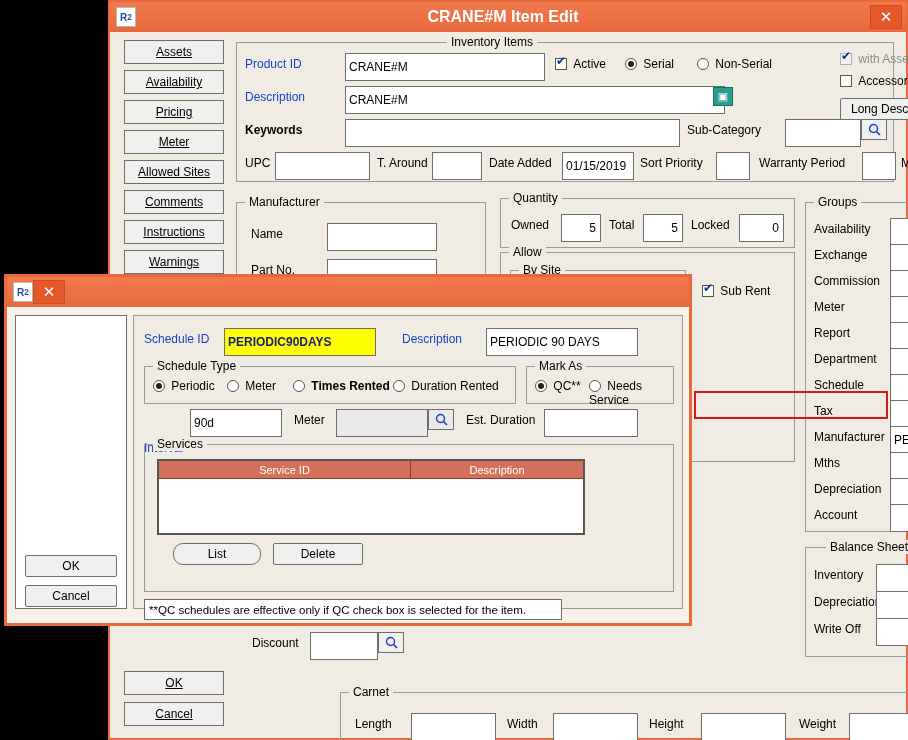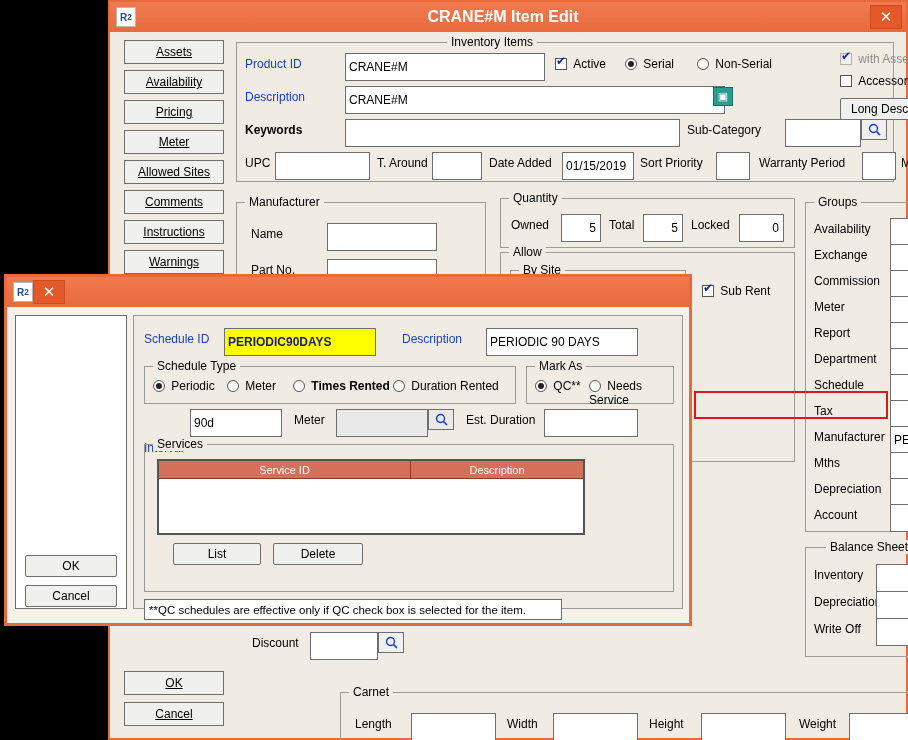--- a/index.html
+++ b/index.html
@@ -482,21 +482,21 @@
       <div class="group" style="left:10px;top:128px;width:530px;height:148px;">
         <div class="gtitle">Services</div>
 
         <div style="position:absolute;left:12px;top:14px;width:428px;height:76px;border:2px solid #555;background:#fff;">
           <div style="display:flex;height:18px;background:#d4705a;border-bottom:1px solid #8a3a28;">
             <div style="flex:0 0 252px;border-right:1px solid #8a3a28;color:#fff;font-size:11px;display:flex;align-items:center;justify-content:center;">Service ID</div>
             <div style="flex:1;color:#fff;font-size:11px;display:flex;align-items:center;justify-content:center;">Description</div>
           </div>
           <div style="height:56px;"></div>
         </div>
-        <div class="btn" style="position:absolute;left:28px;top:98px;width:88px;">List</div>
+        <div class="btn" style="position:absolute;left:28px;top:98px;width:88px;border-radius:10px;">List</div>
         <div class="btn" style="position:absolute;left:128px;top:98px;width:90px;">Delete</div>
       </div>
 
       <div style="position:absolute;left:10px;top:283px;width:418px;height:21px;background:#fff;border:1px solid #6e6e6e;display:flex;align-items:center;padding:0 4px;font-size:11.5px;">**QC schedules are effective only if QC check box is selected for the item.</div>
 
     </div>
   </div>
 </div>
 
 </body></html>

